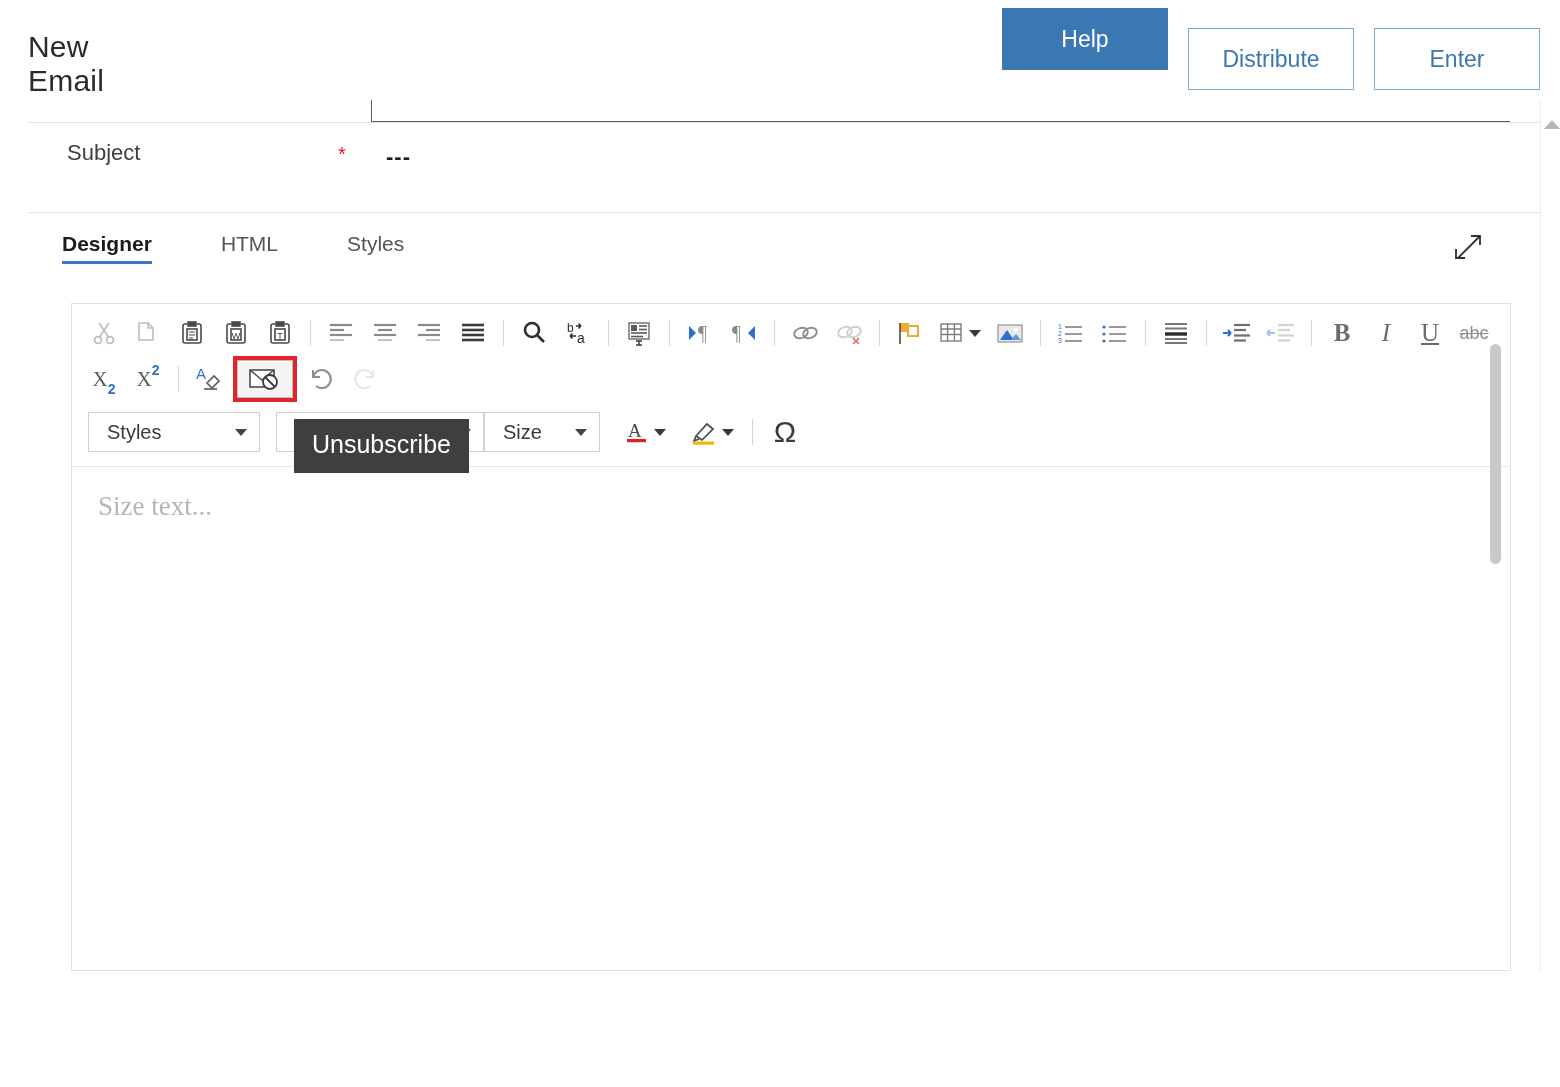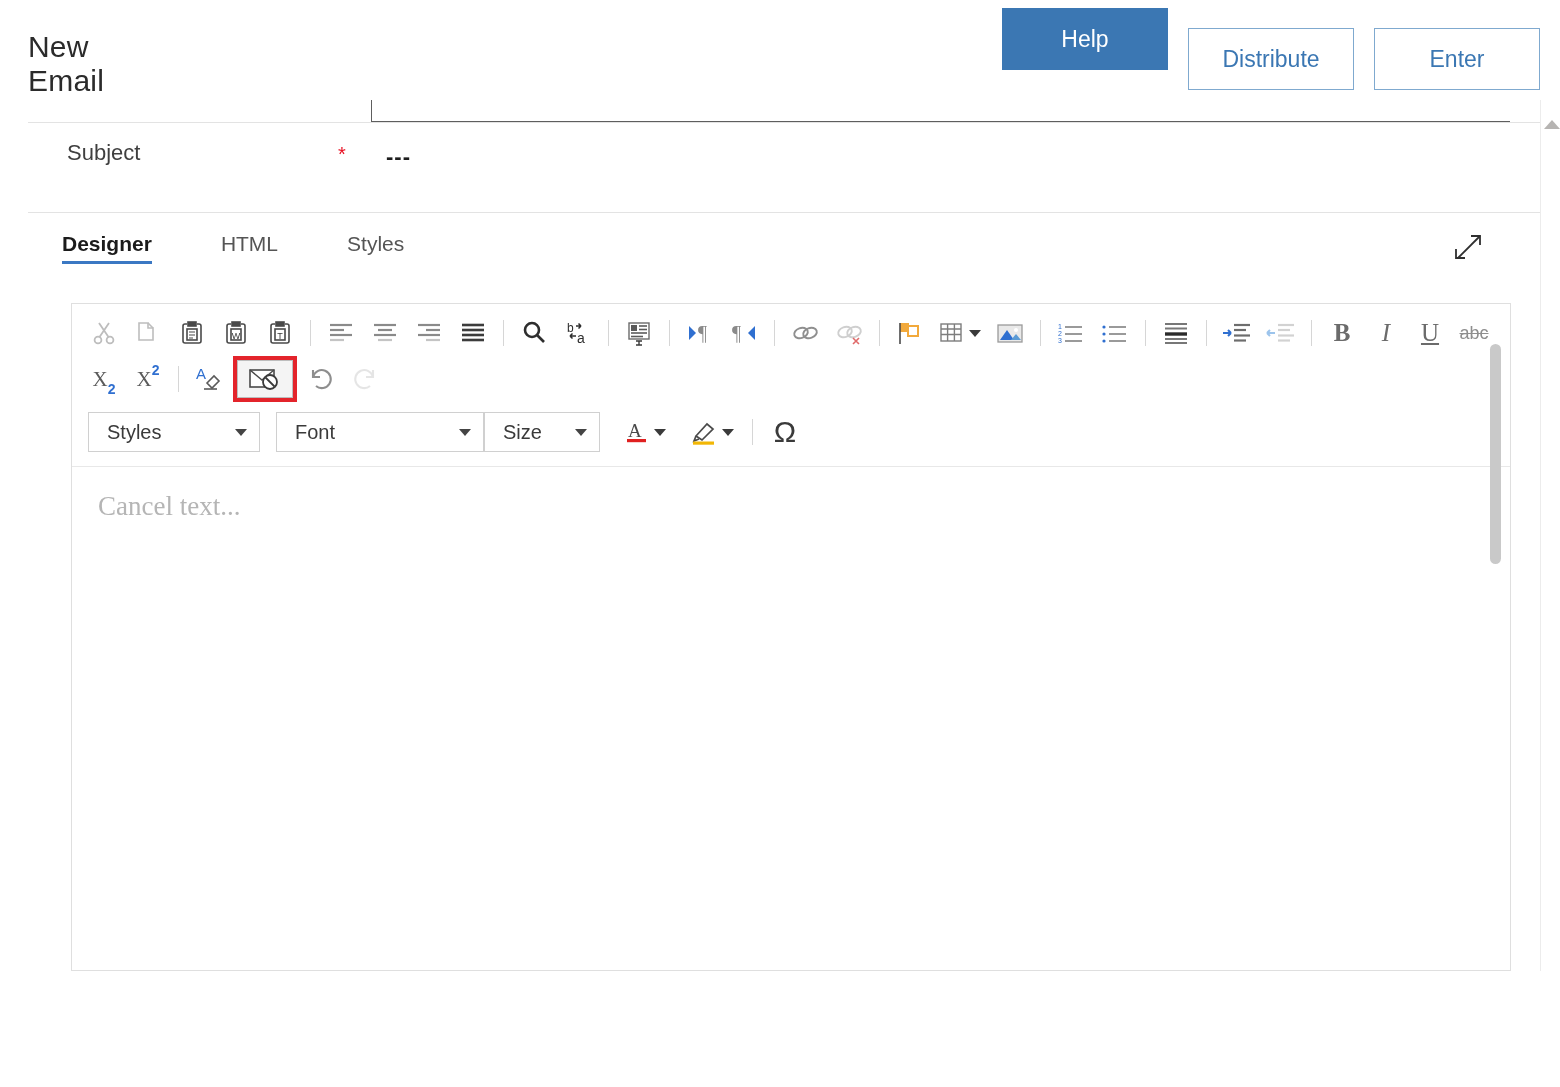--- a/index.html
+++ b/index.html
@@ -740,31 +740,32 @@
             <span class="caret"></span>
           </div>
 
           <div class="tb-sep" style="margin-left:14px;"></div>
 
           <div class="omega">Ω</div>
         </div>
       </div>
 
       <div class="edit-area">
-        <div class="placeholder">Cancel text...</div>
+        <div class="placeholder">Size text...</div>
       </div>
 
       <div class="editor-scroll"></div>
     </div>
 
     <div class="vscroll-outer">
       <div class="vscroll-up"></div>
 
     </div>
 
+    <div class="tooltip">Unsubscribe</div>
 
   </div>
 
   <div class="dlg-footer">
     <div class="footer-btns">
       <div class="btn btn-primary">Help</div>
       <div class="btn btn-secondary">Distribute</div>
       <div class="btn btn-secondary">Enter</div>
     </div>
   </div>

